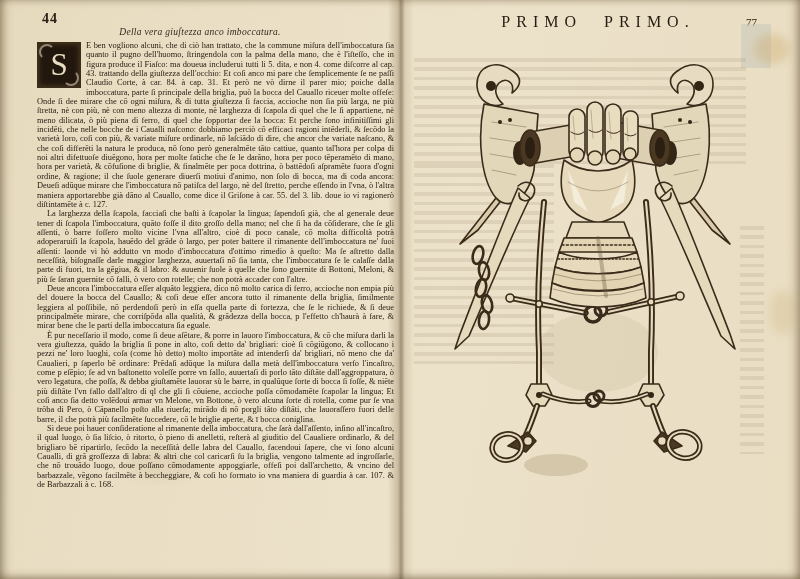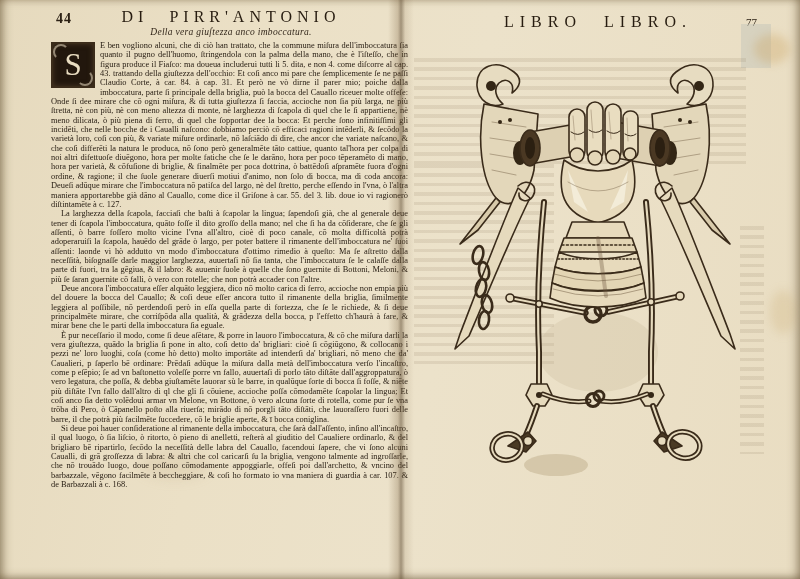--- a/index.html
+++ b/index.html
@@ -15,21 +15,21 @@
                inset -8px 0 10px -5px rgba(92,72,42,.5),
                inset 0 -7px 9px -5px rgba(92,72,42,.45),
                inset 0 5px 8px -5px rgba(130,108,72,.35);
   }
   .gutter{
     position:absolute;left:388px;top:0;width:26px;height:579px;
     background:linear-gradient(90deg,rgba(120,95,60,0) 0%,rgba(118,92,58,.28) 38%,rgba(84,64,38,.5) 50%,rgba(118,92,58,.14) 66%,rgba(120,95,60,0) 100%);
     pointer-events:none;
   }
   .page{position:absolute;top:0;height:579px;}
-  #page-left{left:20px;width:388px;padding-left:34px;}
+  #page-left{left:6px;width:388px;}
   #page-right{left:402px;width:392px;}
 
   
   .folio{position:absolute;color:#2b2014;}
   #folio-left{left:36px;top:11px;font-size:14px;font-weight:bold;letter-spacing:1px;}
   #folio-right{left:344px;top:16px;font-size:11px;}
   .running-title{
     position:absolute;left:0;width:100%;text-align:center;color:#271c10;
     font-size:16px;letter-spacing:5px;word-spacing:12px;white-space:nowrap;
   }
@@ -76,36 +76,35 @@
 
   #engraving{position:absolute;left:46px;top:52px;width:300px;height:437px;}
 </style>
 </head>
 <body>
 
 <div id="book">
 
   <div class="page" id="page-left">
     <div class="folio" id="folio-left">44</div>
-    <div class="running-title" id="title-left">DI PIRR'ANTONIO</div>
     <div class="subtitle">Della vera giuſtezza anco imboccatura.</div>
     <div class="stain" id="stain3"></div>
 
     <div id="textblock">
       <span class="dropcap">S</span>
       <p class="first">E ben vogliono alcuni, che di ciò han trattato, che la commune miſura dell'imboccatura ſia quanto il pugno dell'huomo, ſtringendola con la palma della mano, che è l'iſteſſo, che in figura produce il Fiaſco: ma doueua includerui tutti li 5. dita, e non 4. come diſcorre al cap. 43. trattando della giuſtezza dell'occhio: Et coſi anco mi pare che ſemplicemente ſe ne paſſi Claudio Corte, à car. 84. à cap. 31. Et però ne vò dirne il parer mio; poiche dalla imboccatura, parte ſi principale della briglia, può la bocca del Cauallo riceuer molte offeſe: Onde ſi dee mirare che cō ogni miſura, &amp; di tutta giuſtezza ſi faccia, accioche non ſia più larga, ne più ſtretta, nè con più, nè con meno altezza di monte, nè larghezza di ſcapola di quel che le ſi appartiene, nè meno dilicata, ò più piena di ferro, di quel che ſopportar dee la bocca: Et perche ſono infinitiſſimi gli incidēti, che nelle bocche de i Caualli naſcono: dobbiamo perciò cō efficaci ragioni intēderli, &amp; ſecōdo la varietà loro, coſi con più, &amp; variate miſure ordinarle, nō laſciādo di dire, che ancor che variate naſcano, &amp; che coſi differēti la natura le produca, nō ſono però generalmēte tāto cattiue, quanto tal'hora per colpa di noi altri difettuoſe diuēgono, hora per molte fatiche che ſe le darāno, hora per poco tēperamēto di mano, hora per varietà, &amp; cōfuſione di briglie, &amp; finalmēte per poca dottrina, ò battēdoſi aſpramēte fuora d'ogni ordine, &amp; ragione; il che ſuole generare diuerſi motiui d'animo, non ſolo di bocca, ma di coda ancora: Deueſi adūque mirare che l'imboccatura nō patiſca del largo, nè del ſtretto, perche eſſendo in l'vna, ò l'altra maniera apportarebbe già dāno al Cauallo, come dice il Griſone à car. 55. del 3. lib. doue io vi ragionerò diſtintamēte à c. 127.</p>
       <p>La larghezza della ſcapola, facciaſi che baſti à ſcapolar la lingua; ſapendoſi già, che al generale deue tener di ſcapola l'imboccatura, quāto foſſe il dito groſſo della mano; nel che ſi ha da cōſiderare, che ſe gli aſſenti, ò barre foſſero molto vicine l'vna all'altro, cioè di poco canale, cō molta difficoltà potrà adoperaruiſi la ſcapola, hauēdo del grāde ò largo, per poter battere il rimanente dell'imboccatura ne' ſuoi aſſenti: laonde vi hò addutto vn modo d'imboccatura d'ottimo rimedio à queſto: Ma ſe aſtretto dalla neceſſità, biſognaſſe darle maggior larghezza, auuertaſi nō ſia tanta, che l'imboccatura ſe le calaſſe dalla parte di fuori, tra la gēgiua, &amp; il labro: &amp; auuenir ſuole à quelle che ſono guernite di Bottoni, Meloni, &amp; più ſe ſaran guernite cō falli, ò vero con rotelle; che non potrà accader con l'altre.</p>
       <p>Deue ancora l'imboccatura eſſer alquāto leggiera, dico nō molto carica di ferro, accioche non empia più del douere la bocca del Cauallo; &amp; coſi deue eſſer ancora tutto il rimanente della briglia, ſimilmente leggiera al poſſibile, nō perdendoſi però in eſſa quella parte di fortezza, che ſe le richiede, &amp; ſi deue principalmēte mirare, che corriſpōda alla qualità, &amp; grādezza della bocca, p l'effetto ch'haurà à fare, &amp; mirar bene che le parti della imboccatura ſia eguale.</p>
       <p>È pur neceſſario il modo, come ſi deue aſētare, &amp; porre in lauoro l'imboccatura, &amp; cō che miſura darli la vera giuſtezza, quādo la briglia ſi pone in alto, coſi detto da' brigliari: cioè ſi cōgiūgono, &amp; collocano i pezzi ne' loro luoghi, coſa (come hò detto) molto importāte ad intenderſi da' brigliari, nō meno che da' Caualieri, p ſaperlo bē ordinare: Prēdaſi adūque la miſura dalla metà dell'imboccatura verſo l'incaſtro, come p eſēpio; ſe ad vn baſtonetto voleſſe porre vn fallo, auuertaſi di porlo tāto diſtāte dall'aggroppatura, ò vero legatura, che poſſa, &amp; debba giuſtamēte lauorar sù le barre, in qualūque ſorte di bocca ſi foſſe, &amp; niēte più diſtāte l'vn fallo dall'altro di ql che gli ſi cōuiene, accioche poſſa cōmodamēte ſcapolar la lingua; Et coſi anco ſia detto volēdoui armar vn Melone, vn Bottone, ò vero alcuna ſorte di rotella, come pur ſe vna trōba di Pero, ò Cāpanello poſto alla riuerſa; mirādo di nō porgli tāto diſtāti, che lauoraſſero fuori delle barre, il che potrà più facilmēte ſuccedere, cō le briglie aperte, &amp; ī bocca coniglina.</p>
       <p>Si deue poi hauer conſideratione al rimanente della imboccatura, che ſarà dall'aſſento, inſino all'incaſtro, il qual luogo, ò ſia liſcio, ò ritorto, ò pieno di anelletti, reſterà al giuditio del Caualiere ordinarlo, &amp; del brigliaro bē ripartirlo, ſecōdo la neceſſità delle labra del Cauallo, facendoui ſapere, che vi ſono alcuni Caualli, di grā groſſezza di labra: &amp; altri che col caricarſi ſu la briglia, vengono talmente ad ingroſſarle, che nō trouādo luogo, doue poſſano cōmodamente appoggiarle, offeſi poi dall'archetto, &amp; vncino del barbazzale, vēgono facilmēte à beccheggiare, &amp; coſi ho formato io vna maniera di guardia à car. 107. &amp; de Barbazzali à c. 168.</p>
     </div>
   </div>
 
   <div class="page" id="page-right">
-    <div class="running-title" id="title-right">LIBRO LIBRO.</div>
+    <div class="running-title" id="title-right">PRIMO PRIMO.</div>
     <div class="folio" id="folio-right">77</div>
 
     <div class="ghost-square"></div>
     <div class="ghost" style="left:12px;top:58px;width:332px;height:106px;"></div>
     <div class="ghost" style="left:12px;top:164px;width:140px;height:200px;"></div>
     <div class="ghost" style="left:338px;top:226px;width:24px;height:228px;"></div>
     <div class="stain" id="stain1"></div>
     <div class="stain" id="stain2"></div>
 
     <svg id="engraving" viewBox="0 0 300 437" fill="none" stroke="#3a2b1a" stroke-width="1.6" stroke-linejoin="round" stroke-linecap="round">

